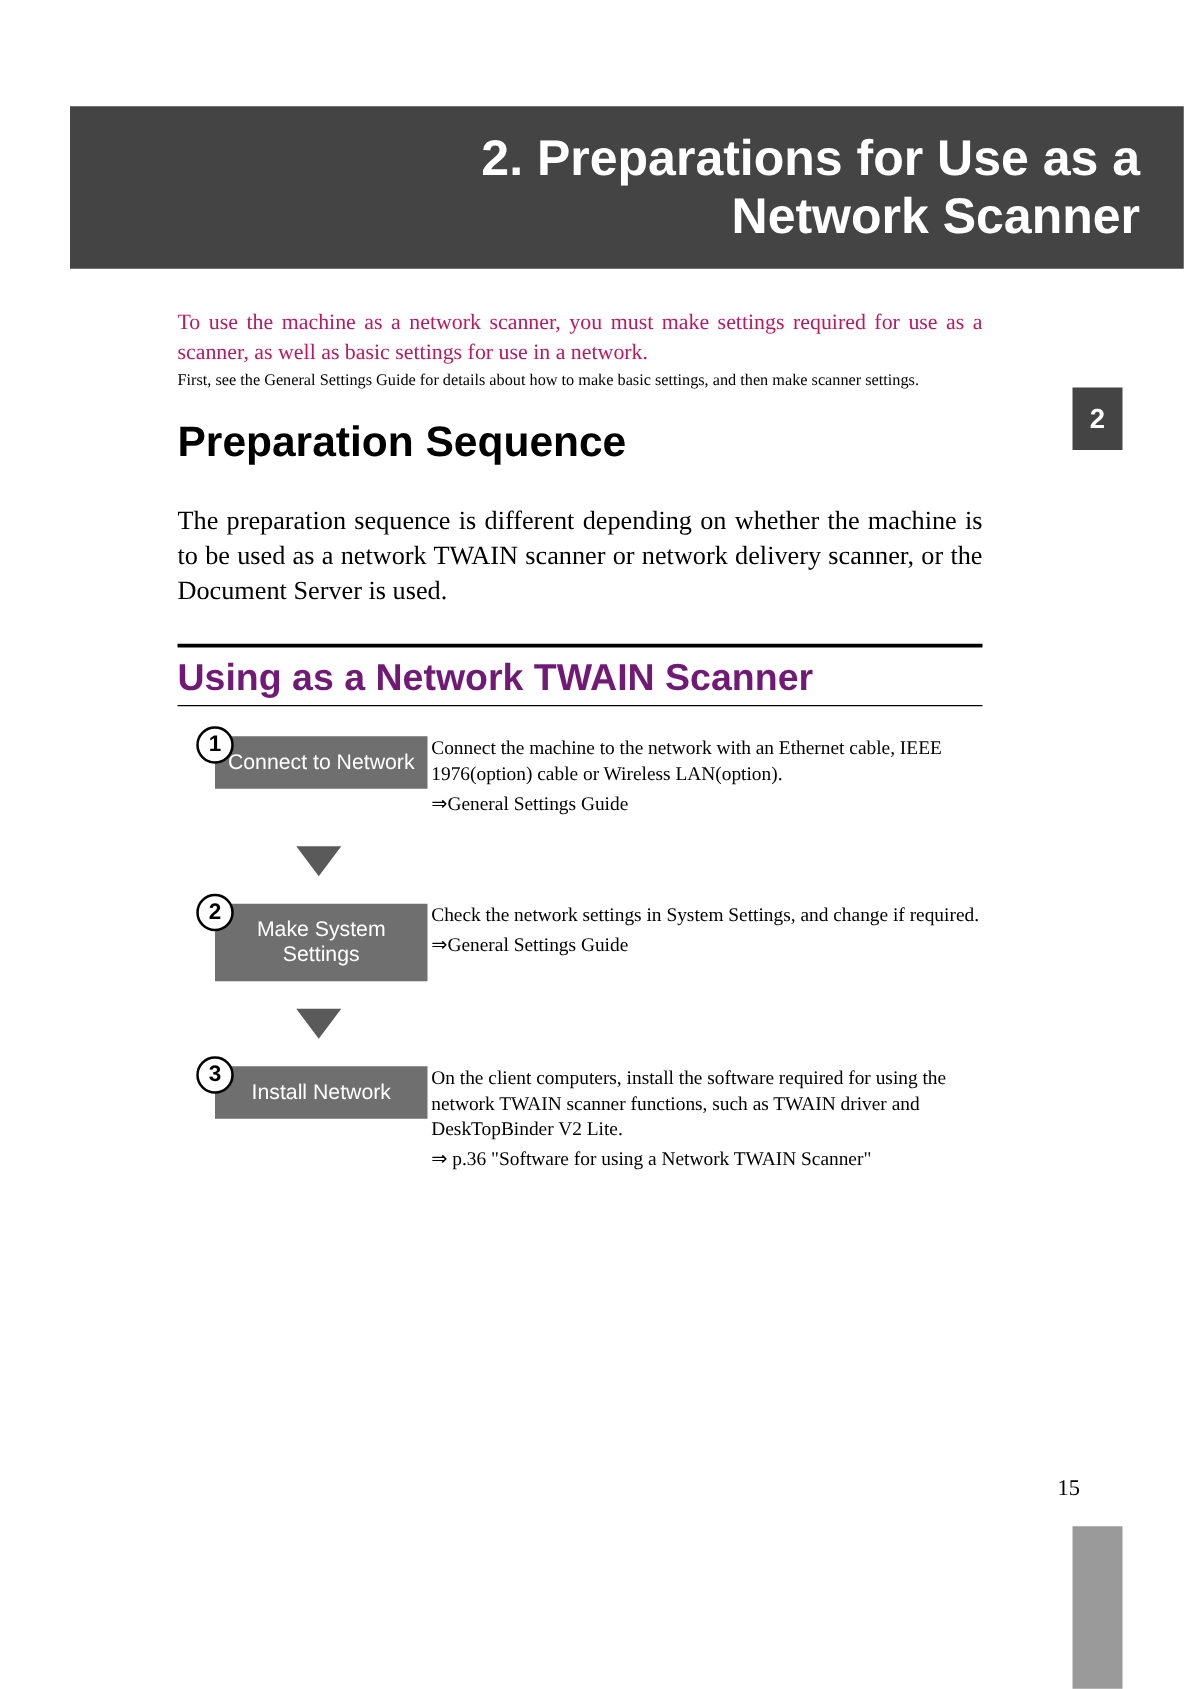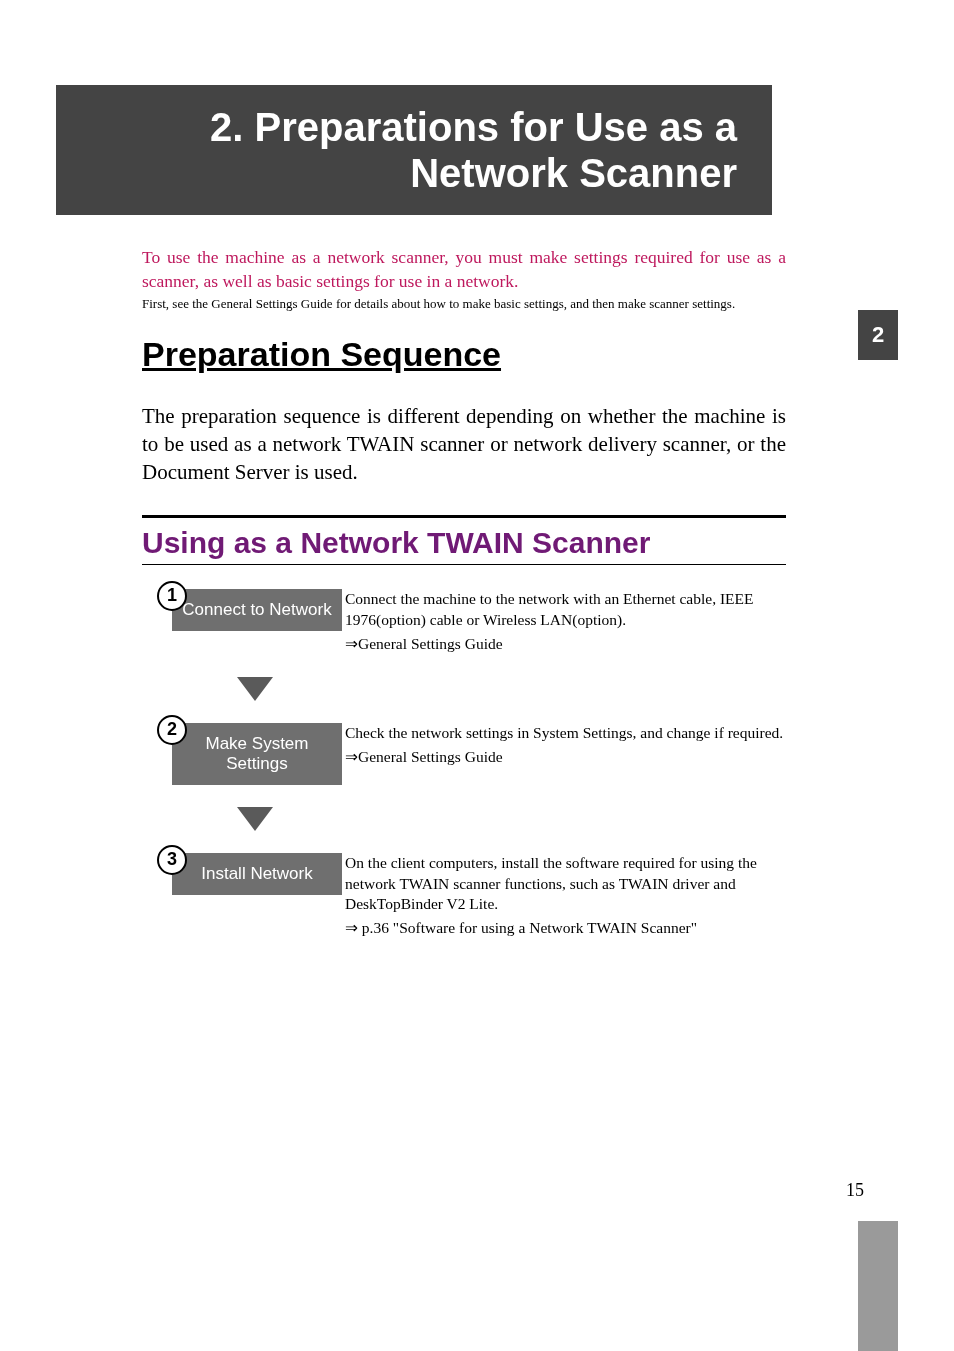--- a/index.html
+++ b/index.html
@@ -13,21 +13,21 @@
       height: 1351px;
       background: #ffffff;
       position: relative;
       font-family: Georgia, 'Times New Roman', serif;
     }
     
     .header-band {
       position: absolute;
       top: 85px;
       left: 56px;
-      width: 716px;
+      width: 891px;
       height: 130px;
       background: #444444;
       display: flex;
       flex-direction: column;
       justify-content: center;
       align-items: flex-end;
       padding-right: 35px;
     }
     
     .chapter-title {
@@ -61,21 +61,20 @@
       margin-bottom: 22px;
       text-align: justify;
     }
     
     .section-heading {
       font-family: Arial, Helvetica, sans-serif;
       font-weight: bold;
       font-size: 34px;
       color: #000000;
       margin-bottom: 28px;
-      text-decoration: underline;
     }
     
     .section-text {
       font-size: 21px;
       line-height: 1.35;
       color: #000000;
       margin-bottom: 28px;
       text-align: justify;
     }
     

